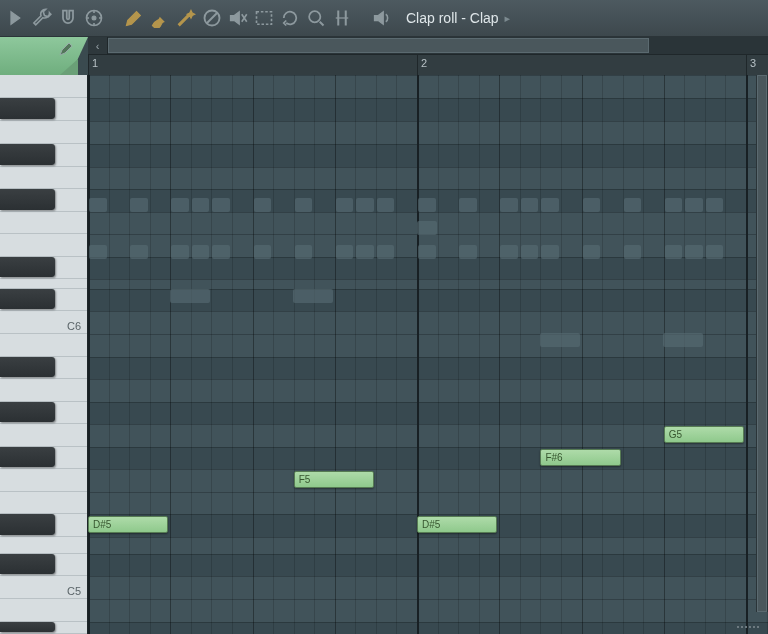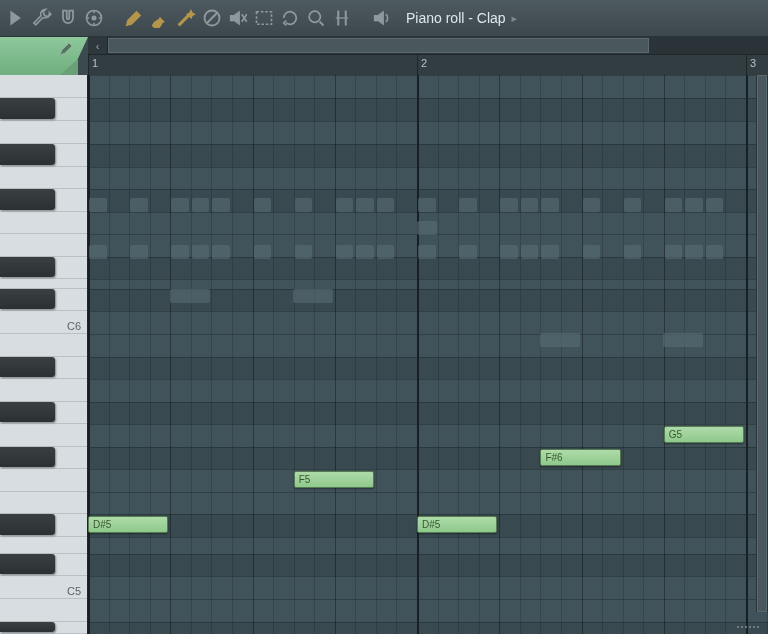--- a/index.html
+++ b/index.html
@@ -214,21 +214,21 @@
       </svg>
     </div>
   <div class="tb-sep"></div>
   <div class="tb-icon">
       <svg viewBox="0 0 16 16">
         <path d="M2 6v4h3l4 3V3L5 6z"></path>
         <path d="M11 5c2 1 2 5 0 6" fill="none" stroke-width="1.3"></path>
       </svg>
     </div>
   <div class="title-area">
-    <span class="title-text"><span>Piano roll - </span><span>Clap</span></span>
+    <span class="title-text"><span>Clap roll - </span><span>Clap</span></span>
     <span class="title-arrow">▸</span>
   </div>
 </div>
 
 <div class="header-row">
   <div class="tab">
     <div class="draw-icon tb-icon">
         <svg viewBox="0 0 16 16">
           <path d="M2 14l2-5 7-7 3 3-7 7z" fill="#4a6a50"></path>
         </svg>

